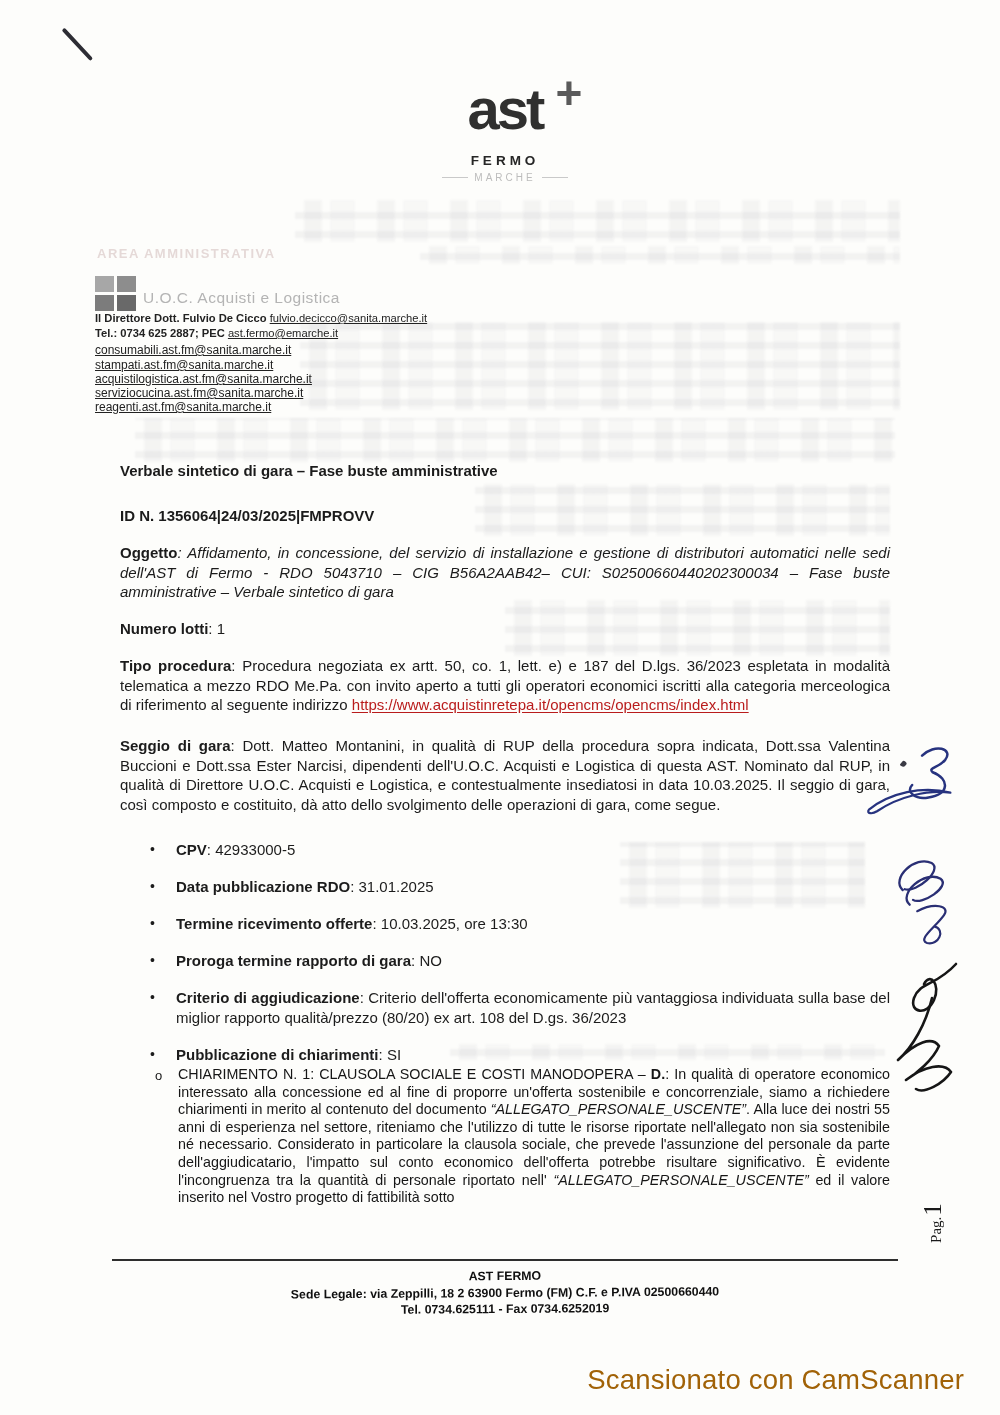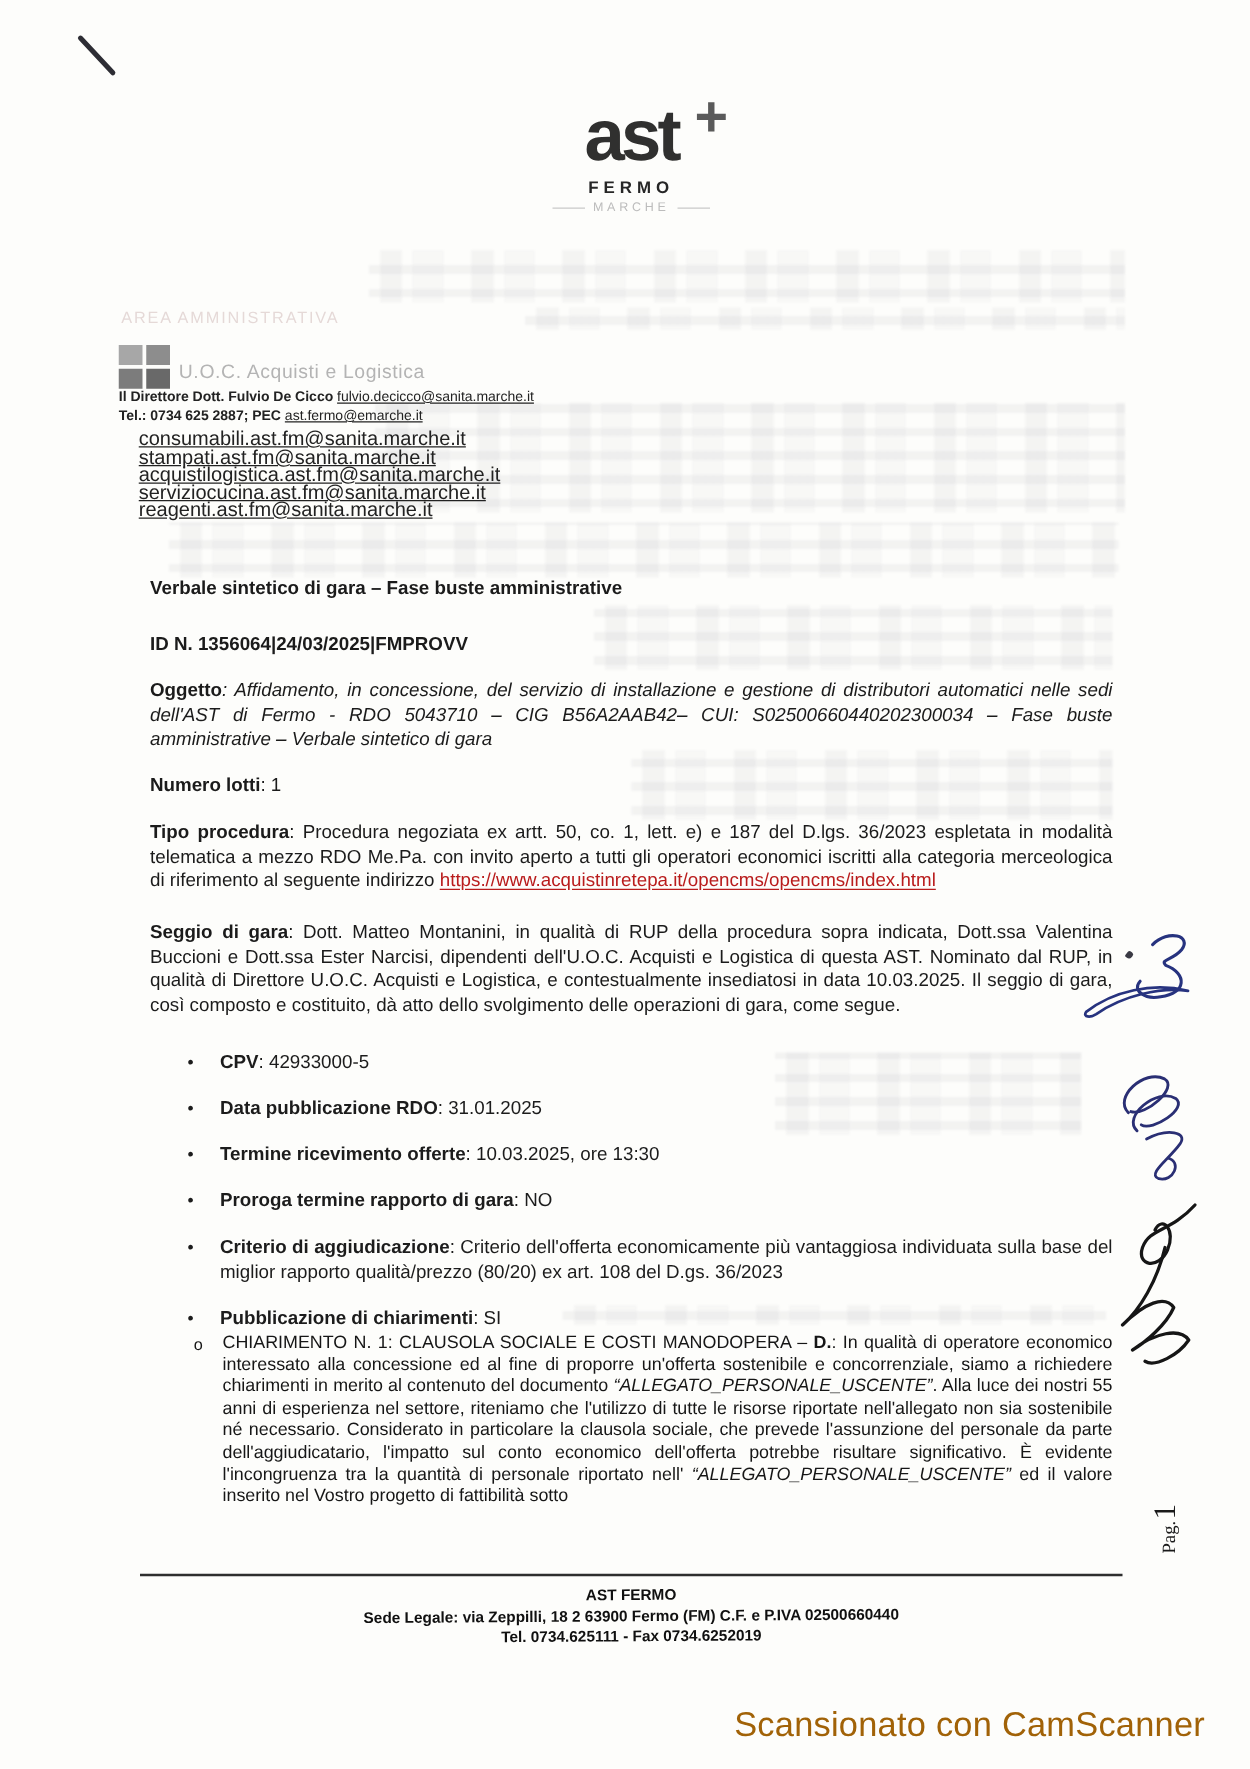--- a/index.html
+++ b/index.html
@@ -15,38 +15,38 @@
     repeating-linear-gradient(0deg, rgba(0,0,0,0) 0 4px, rgba(110,110,124,.11) 4px 11px,
       rgba(0,0,0,0) 11px 19px);}
   .ink-dot{position:absolute;left:901px;top:761px;width:5px;height:6px;background:#3a3a44;
            border-radius:2px 2px 3px 1px;transform:rotate(38deg);}
 
   
   .logo{position:absolute;left:430px;top:80px;width:150px;text-align:center;}
   .logo .wordmark{position:relative;display:inline-block;font-size:58px;line-height:58px;
        font-weight:800;letter-spacing:-3px;color:#30302f;text-align:center;}
   .logo .plus{position:absolute;left:88px;top:-16px;font-size:46px;font-weight:700;color:#5a5a5a;}
-  .logo .sub1{margin-top:4px;font-size:13.5px;font-weight:700;letter-spacing:4px;color:#262626;}
+  .logo .sub1{margin-top:15px;font-size:13.5px;font-weight:700;letter-spacing:4px;color:#262626;}
   .logo .sub2{margin-top:4px;display:flex;align-items:center;justify-content:center;gap:6px;
        font-size:10px;letter-spacing:3px;color:#bcbcbc;}
   .logo .dash{width:26px;border-top:1px solid #c9c9c9;height:0;}
 
   
-  .faint-area{position:absolute;left:97px;top:246px;font-size:13px;font-weight:400;
+  .faint-area{position:absolute;left:97px;top:246px;font-size:13px;font-weight:700;
        letter-spacing:1.5px;color:rgba(190,158,158,.38);}
   .grid-icon{position:absolute;left:95px;top:276px;width:42px;height:36px;display:grid;
        grid-template-columns:19px 19px;grid-template-rows:16px 16px;gap:3px;}
   .grid-icon i{display:block;}
   .grid-icon .c1{background:#a7a7a7;}.grid-icon .c2{background:#8d8d8d;}
   .grid-icon .c3{background:#7c7c7c;}.grid-icon .c4{background:#696969;}
   .dept{position:absolute;left:143px;top:289px;font-size:15.5px;letter-spacing:.5px;color:#b4b4b4;}
   .lh-line{position:absolute;left:95px;font-size:11.2px;color:#222;white-space:nowrap;}
   .lh-line a{color:#222;text-decoration:underline;text-underline-offset:1px;}
-  .lh-mail{position:absolute;left:95px;font-size:16px;color:#222;
-       text-decoration:underline;text-underline-offset:1px;white-space:nowrap;margin-left:16px;}
+  .lh-mail{position:absolute;left:95px;font-size:12px;color:#222;
+       text-decoration:underline;text-underline-offset:1px;white-space:nowrap;}
 
   
   .para{position:absolute;left:120px;width:770px;margin:0;font-size:15px;line-height:19.5px;color:#1b1b1b;}
   .b{font-weight:700;}
   .it{font-style:italic;}
   .just{text-align:justify;}
   a.doclink{color:#b91c1c;text-decoration:underline;text-underline-offset:1.5px;}
 
   .bullets{position:absolute;left:148px;top:840px;width:742px;margin:0;padding:0;list-style:none;}
   .bullets li{position:relative;padding-left:28px;margin-bottom:17px;font-size:15px;line-height:20px;}

